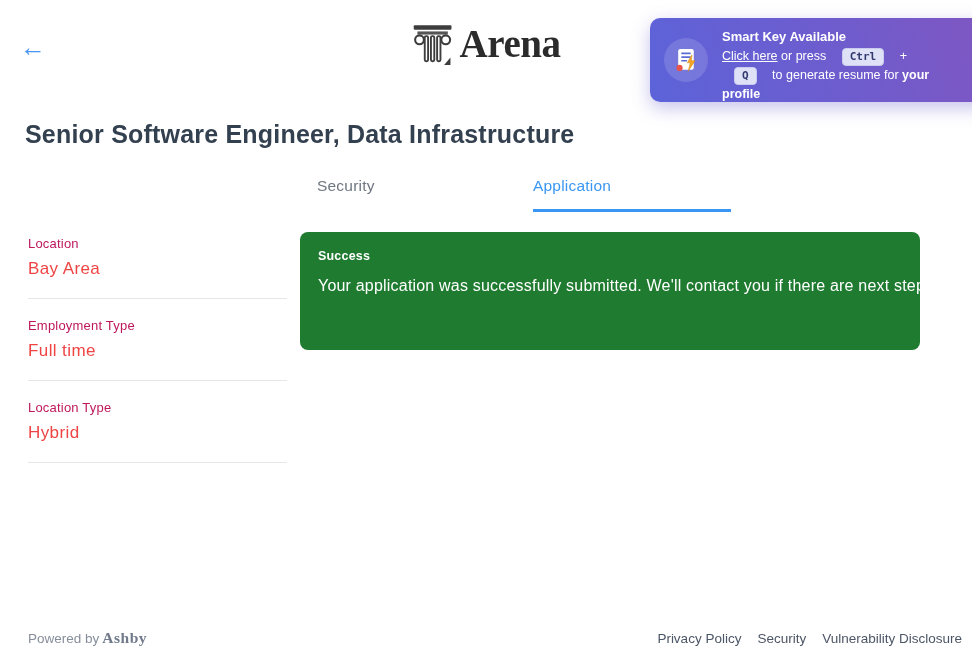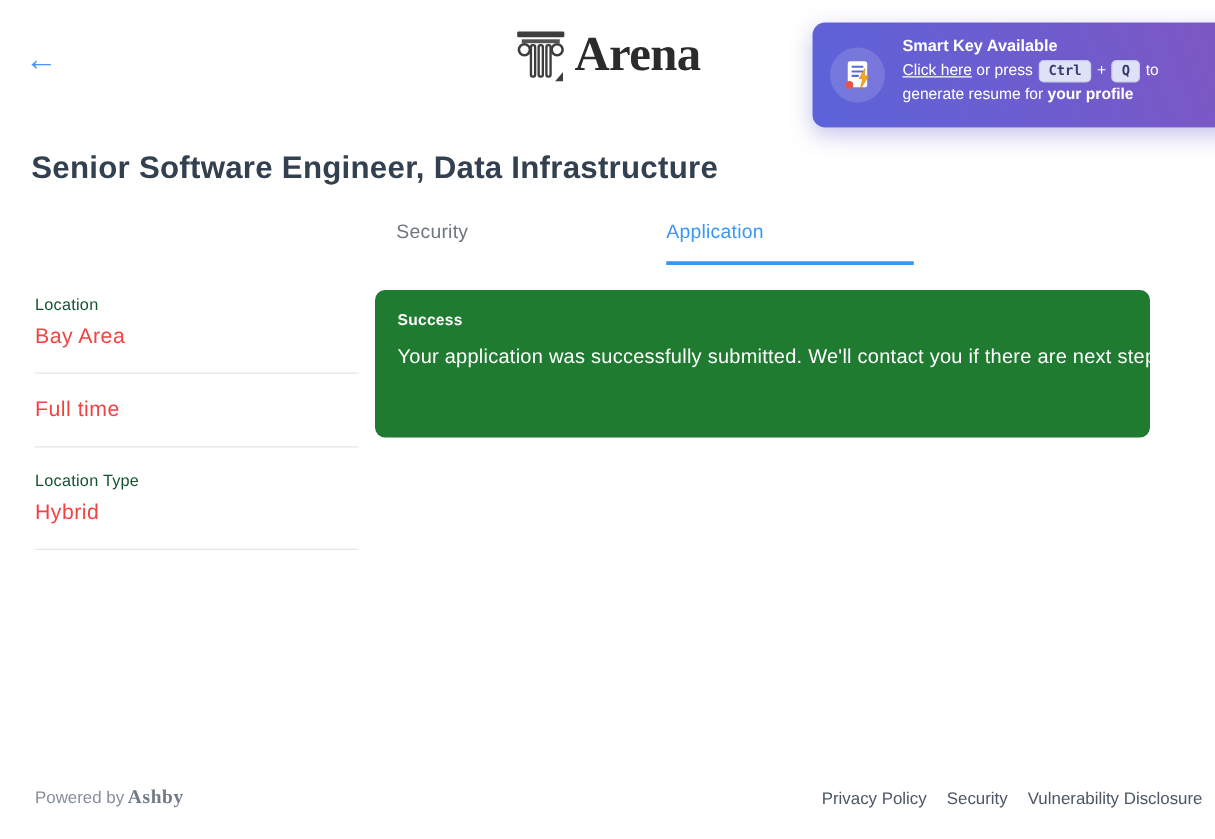--- a/index.html
+++ b/index.html
@@ -36,21 +36,21 @@
     border-radius: 50%; background: rgba(255,255,255,0.14);
     display: flex; align-items: center; justify-content: center;
   }
   .toast-body { position: absolute; left: 72px; top: 11px; width: 214px; }
   .toast-title { font-size: 13px; font-weight: 700; margin-bottom: 3px; }
   .toast-text { font-size: 12.5px; line-height: 19px; }
   .toast-text a { color: #fff; text-decoration: underline; cursor: pointer; }
   .key {
     display: inline-block; background: #dfe1f7; color: #333a6e;
     font-family: "DejaVu Sans Mono", monospace; font-size: 11px; font-weight: 700;
-    border-radius: 4px; padding: 1px 7px; margin: 0 1px; line-height: 14px;
+    border-radius: 4px; padding: 1px 7px; margin: 0 12px; line-height: 14px;
     border: 1px solid #c9ccee; vertical-align: middle;
   }
   .toast-close {
     position: absolute; right: 12px; top: 50%; transform: translateY(-50%);
     background: none; border: none; color: #fff; font-size: 17px; cursor: pointer; line-height: 17px;
   }
 
   
   .page-title {
     position: absolute; left: 25px; top: 120px;
@@ -61,21 +61,21 @@
   .tabs { position: absolute; left: 317px; top: 177px; display: flex; gap: 18px; }
   .tab {
     width: 198px; height: 35px; font-size: 15.5px; color: #6e7680;
     display: flex; align-items: flex-start; cursor: pointer; letter-spacing: 0.2px;
     border-bottom: 3px solid transparent;
   }
   .tab.active { color: #3b97f2; border-bottom-color: #3b96f3; }
 
   
   .details { position: absolute; left: 28px; top: 236px; width: 259px; }
-  .detail-label { font-size: 13px; color: #14532d; margin-bottom: 8px; letter-spacing: 0.2px; }
+  .detail-label { font-size: 13px; color: #be185d; margin-bottom: 8px; letter-spacing: 0.2px; }
   .detail-value { font-size: 17px; color: #ef4444; letter-spacing: 0.4px; }
   .details hr { border: none; border-top: 1px solid #e4e6ea; margin: 19px 0 19px 0; }
 
   
   .banner {
     position: absolute; left: 300px; top: 232px; width: 620px; height: 118px;
     background: #1f7b30; border-radius: 8px; color: #fff; padding: 17px 18px;
   }
   .banner-title { font-size: 12.5px; font-weight: 600; letter-spacing: 0.2px; }
   .banner-message { margin-top: 11px; font-size: 16px; line-height: 24px; width: 620px; letter-spacing: 0.2px; }
@@ -155,20 +155,21 @@
     <div class="tab active">Application</div>
   </nav>
 
   <aside class="details">
     <div>
       <div class="detail-label">Location</div>
       <div class="detail-value">Bay Area</div>
     </div>
     <hr>
     <div>
+      <div class="detail-label">Employment Type</div>
       <div class="detail-value">Full time</div>
     </div>
     <hr>
     <div>
       <div class="detail-label">Location Type</div>
       <div class="detail-value">Hybrid</div>
     </div>
     <hr>
   </aside>
 

